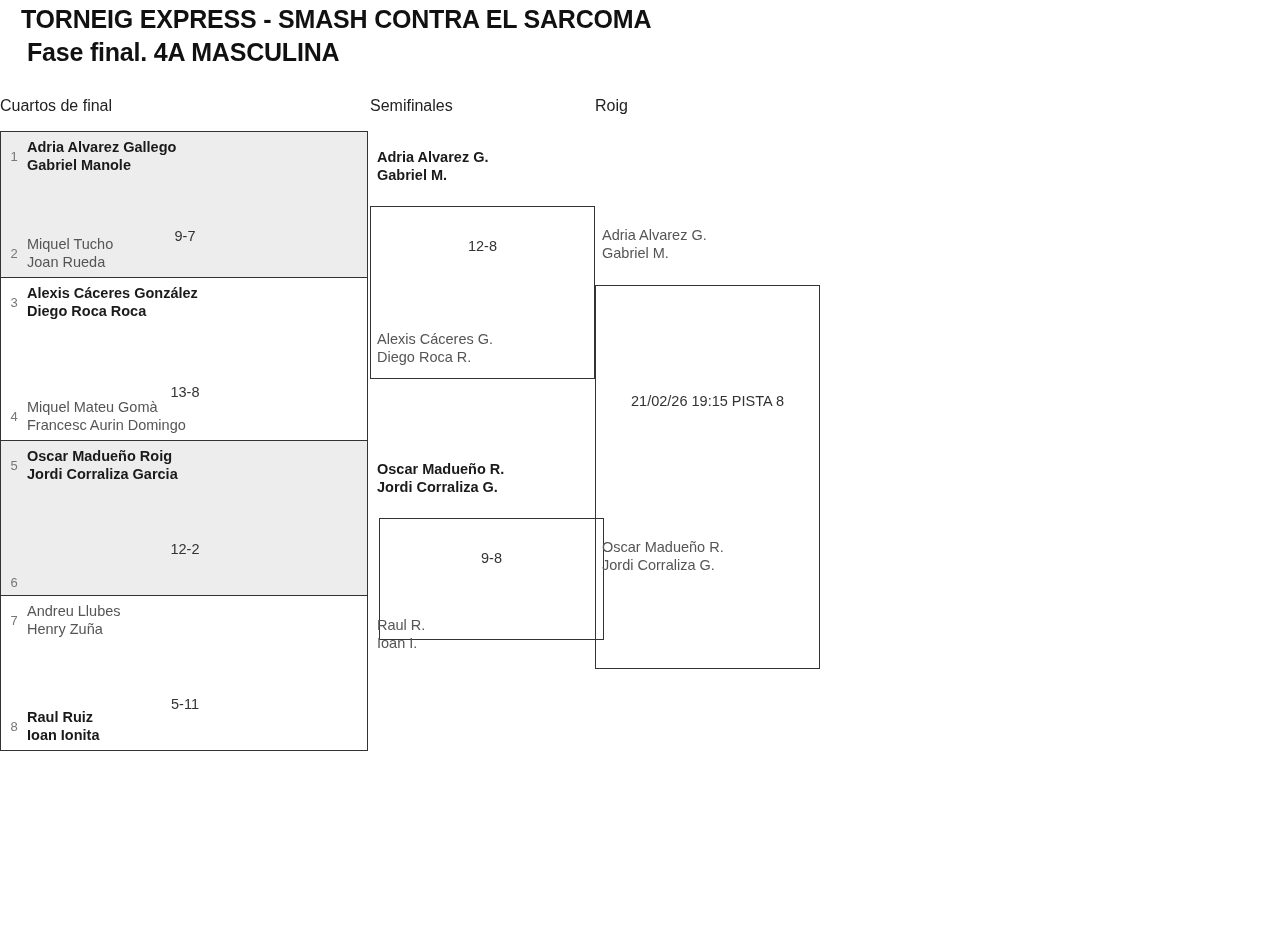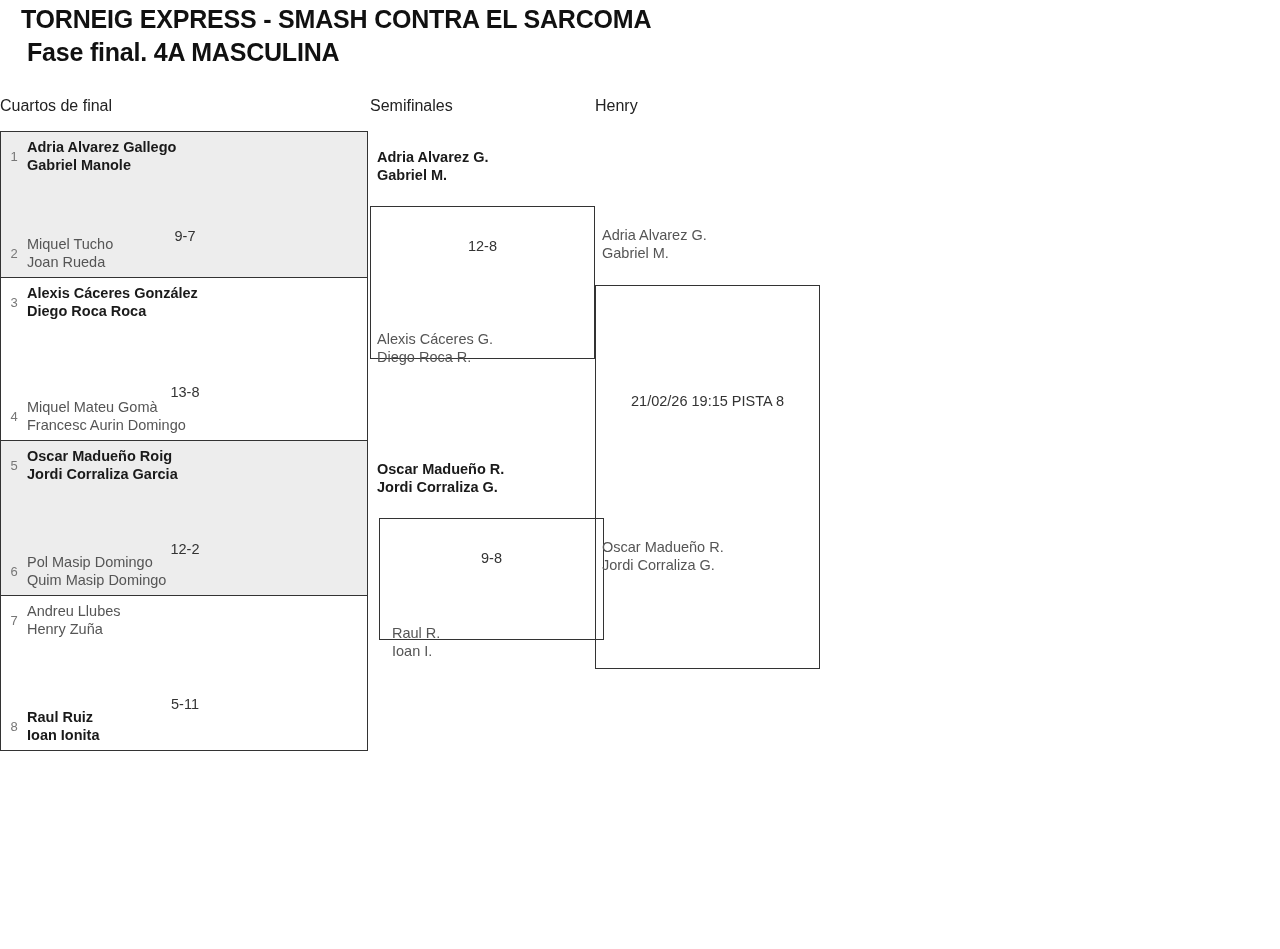--- a/index.html
+++ b/index.html
@@ -94,21 +94,21 @@
 <div class="page">
 
   <div class="title-block">
     <div class="title-line l1">TORNEIG EXPRESS - SMASH CONTRA EL SARCOMA</div>
     <div class="title-line l2">Fase final. 4A MASCULINA</div>
   </div>
 
 
   <div class="round-head" id="head-qf">Cuartos de final</div>
   <div class="round-head" id="head-sf">Semifinales</div>
-  <div class="round-head" id="head-f">Henry</div>
+  <div class="round-head" id="head-f">Roig</div>
 
   <div class="qf-col">
 
     <div class="qf-match shade" style="height:146px">
       <div class="qf-team top winner">
         <div class="seed">1</div>
         <div class="names">
           <div class="nm">Adria Alvarez Gallego</div>
           <div class="nm">Gabriel Manole</div>
         </div>
@@ -145,24 +145,20 @@
       <div class="qf-team top winner">
         <div class="seed">5</div>
         <div class="names">
           <div class="nm">Oscar Madueño Roig</div>
           <div class="nm">Jordi Corraliza Garcia</div>
         </div>
       </div>
       <div class="qf-score" style="top:72px">12-2</div>
       <div class="qf-team bot loser">
         <div class="seed">6</div>
-        <div class="names">
-          <div class="nm">Pol Masip Domingo</div>
-          <div class="nm">Quim Masip Domingo</div>
-        </div>
       </div>
     </div>
 
     <div class="qf-match plain last" style="height:156px">
       <div class="qf-team top loser">
         <div class="seed">7</div>
         <div class="names">
           <div class="nm">Andreu Llubes</div>
           <div class="nm">Henry Zuña</div>
         </div>
@@ -176,36 +172,36 @@
         </div>
       </div>
     </div>
 
   </div>
 
   <div class="box-label winner" style="left:377px;top:148px;">
     <div class="nm">Adria Alvarez G.</div>
     <div class="nm">Gabriel M.</div>
   </div>
-  <div class="sf-box" style="left:370px;top:206px;width:225px;height:153px;">
+  <div class="sf-box" style="left:370px;top:206px;width:225px;height:173px;">
     <div class="box-score" style="top:31px;">12-8</div>
   </div>
   <div class="box-label loser" style="left:377px;top:304px;margin-top:26px;">
     <div class="nm">Alexis Cáceres G.</div>
     <div class="nm">Diego Roca R.</div>
   </div>
 
   <div class="box-label winner" style="left:377px;top:460px;">
     <div class="nm">Oscar Madueño R.</div>
     <div class="nm">Jordi Corraliza G.</div>
   </div>
   <div class="sf-box" style="left:379px;top:518px;width:225px;height:122px;">
     <div class="box-score" style="top:31px;">9-8</div>
   </div>
-  <div class="box-label loser" style="left:392px;top:616px;margin-top:8px;">
+  <div class="box-label loser" style="left:377px;top:616px;">
     <div class="nm">Raul R.</div>
     <div class="nm">Ioan I.</div>
   </div>
 
   <div class="box-label loser" style="left:602px;top:226px;">
     <div class="nm">Adria Alvarez G.</div>
     <div class="nm">Gabriel M.</div>
   </div>
   <div class="f-box" style="left:595px;top:285px;width:225px;height:384px;">
     <div class="sched" style="left:0;top:107px;width:100%;">21/02/26 19:15 PISTA 8</div>

